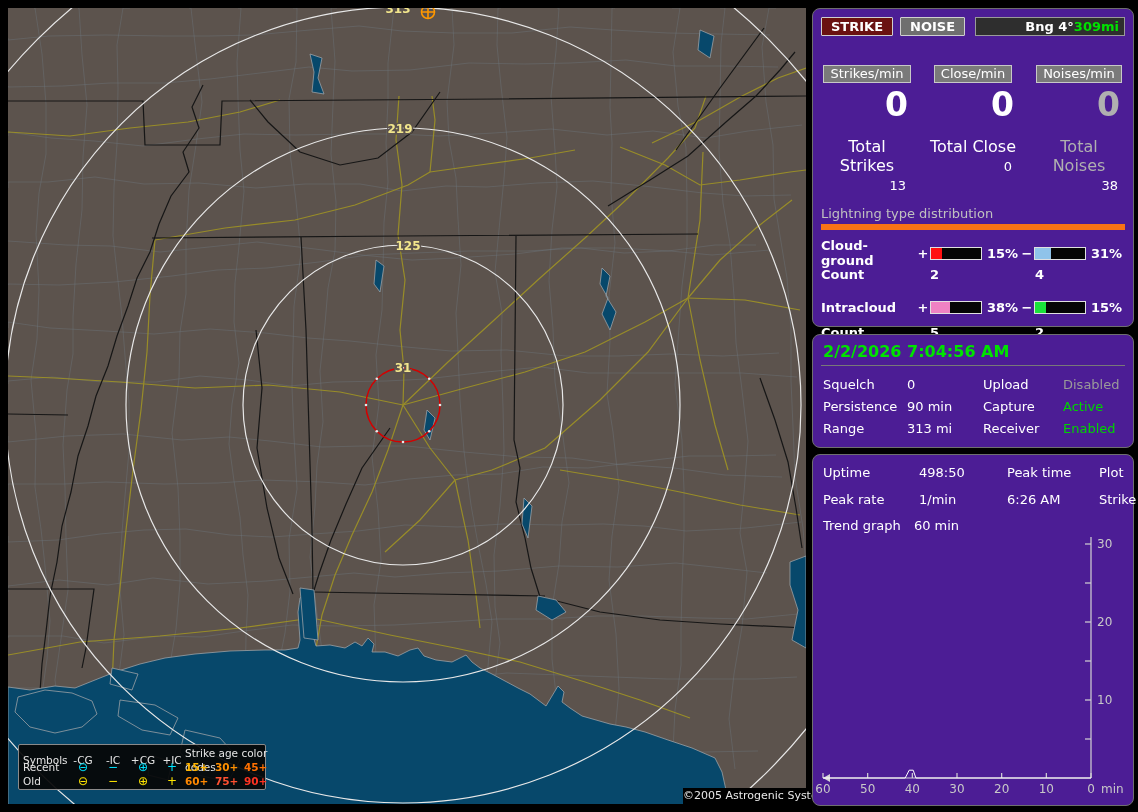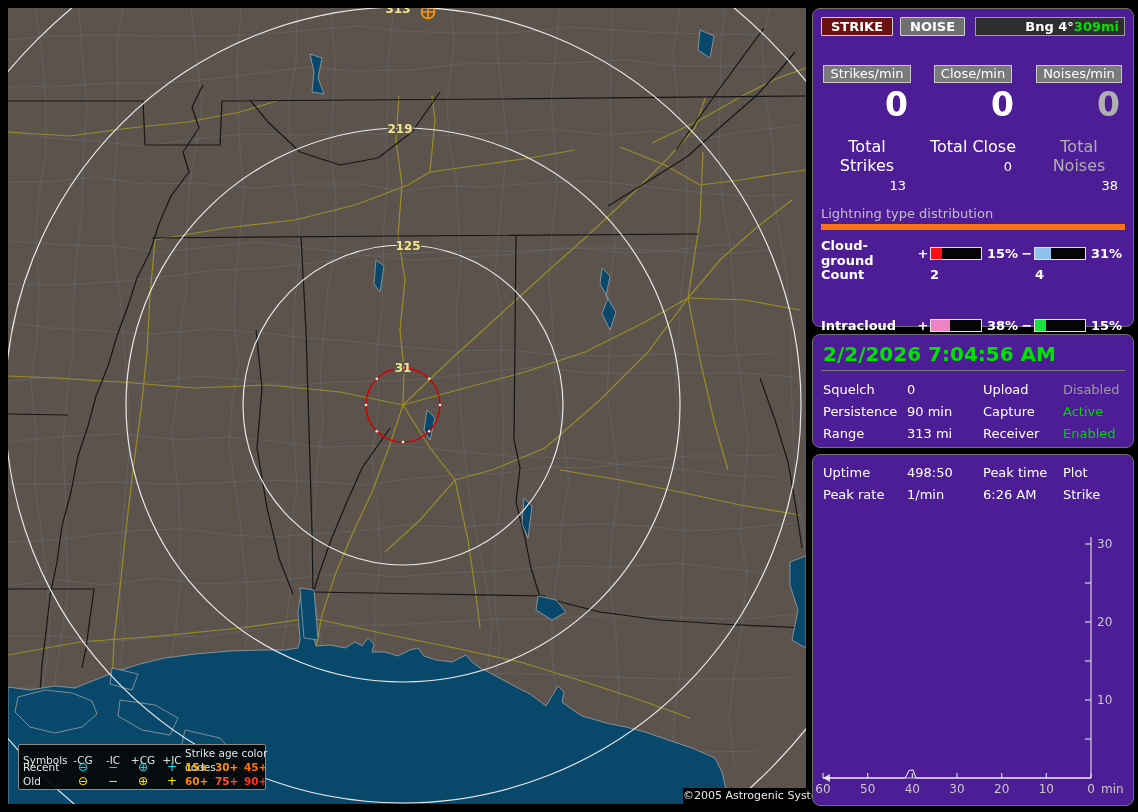--- a/index.html
+++ b/index.html
@@ -42,21 +42,21 @@
   .dist-header{margin-top:13px;color:#c0c0c0;border-bottom:6px solid #f97316;padding-bottom:3px;}
   .dist-row{display:grid;grid-template-columns:95px 14px 52px 38px 14px 52px 32px;align-items:center;
     height:22px;margin-top:8px;font-weight:bold;}
   .dist-sign{text-align:center;}
   .bar{height:11px;border:1px solid #e0e0e0;background:#050505;position:relative;}
   .bar-fill{position:absolute;left:0;top:0;bottom:0;min-width:11px;}
   .pct{padding-left:5px;}
   .count-row{display:grid;grid-template-columns:109px 105px auto;font-weight:bold;height:20px;
     align-items:center;margin-top:4px;}
   
-  .datetime{color:#00e300;font-weight:bold;font-size:20px;border-bottom:1px solid #787878;
+  .datetime{color:#00e300;font-weight:bold;font-size:16px;border-bottom:1px solid #787878;
     padding:1px 0 4px 2px;white-space:nowrap;}
   .kv-grid{display:grid;grid-template-columns:84px 76px 80px 1fr;row-gap:7px;margin-top:11px;padding-left:2px;}
   .kv-grid div{white-space:nowrap;}
   
   .trend-row{margin-top:11px;padding-left:2px;}
   .trend-row span{margin-right:9px;}
   #trend-svg{position:absolute;left:0;top:0;width:322px;height:352px;pointer-events:none;}
 </style>
 </head>
 <body>
@@ -237,21 +237,21 @@
         <div class="bar-fill" style="width: 31%; background: rgb(143, 195, 234);"></div>
       </div>
       <div class="pct">31%</div>
     </div>
     <div class="count-row">
       <div>Count</div>
       <div>2</div>
       <div>4</div>
     </div>
 
-    <div class="dist-row" style="margin-top:30px;">
+    <div class="dist-row" style="margin-top:12px;">
       <div>Intracloud</div>
       <div class="dist-sign">+</div>
       <div class="bar">
         <div class="bar-fill" style="width: 38%; background: rgb(239, 130, 195);"></div>
       </div>
       <div class="pct">38%</div>
       <div class="dist-sign">−</div>
       <div class="bar">
         <div class="bar-fill" style="width: 15%; background: rgb(26, 226, 59);"></div>
       </div>
@@ -276,29 +276,33 @@
       <div>Capture</div>
       <div style="color: rgb(0, 212, 0);">Active</div>
       <div>Range</div>
       <div>313 mi</div>
       <div>Receiver</div>
       <div style="color: rgb(0, 212, 0);">Enabled</div>
     </div>
   </div>
 
   <div class="panel" id="panel-uptime">
-    <div class="kv-grid" style="margin-top:2px;">
+    <div class="kv-grid" style="margin-top:2px;gap:12px;">
       <div>Uptime</div>
       <div>498:50</div>
       <div>Peak time</div>
       <div>Plot</div>
       <div>Peak rate</div>
       <div>1/min</div>
       <div>6:26 AM</div>
       <div>Strike</div>
+    </div>
+    <div class="trend-row">
+      <span>Trend graph</span>
+      <span>60 min</span>
     </div>
     <svg id="trend-svg" viewBox="0 0 322 352">
         <path d="M278,82 V323 M10,323 H278" stroke="#d4d4d4" stroke-width="1.2" fill="none"></path>
         <path d="M17,319 L10,323 L17,327 Z" fill="#d4d4d4"></path>
         <line x1="278" y1="284" x2="272" y2="284" stroke="#d4d4d4" stroke-width="1.2"></line>
         <line x1="278" y1="245" x2="272" y2="245" stroke="#d4d4d4" stroke-width="1.2"></line>
         <line x1="278" y1="206" x2="272" y2="206" stroke="#d4d4d4" stroke-width="1.2"></line>
         <line x1="278" y1="167" x2="272" y2="167" stroke="#d4d4d4" stroke-width="1.2"></line>
         <line x1="278" y1="128" x2="272" y2="128" stroke="#d4d4d4" stroke-width="1.2"></line>
         <line x1="278" y1="89" x2="272" y2="89" stroke="#d4d4d4" stroke-width="1.2"></line>

